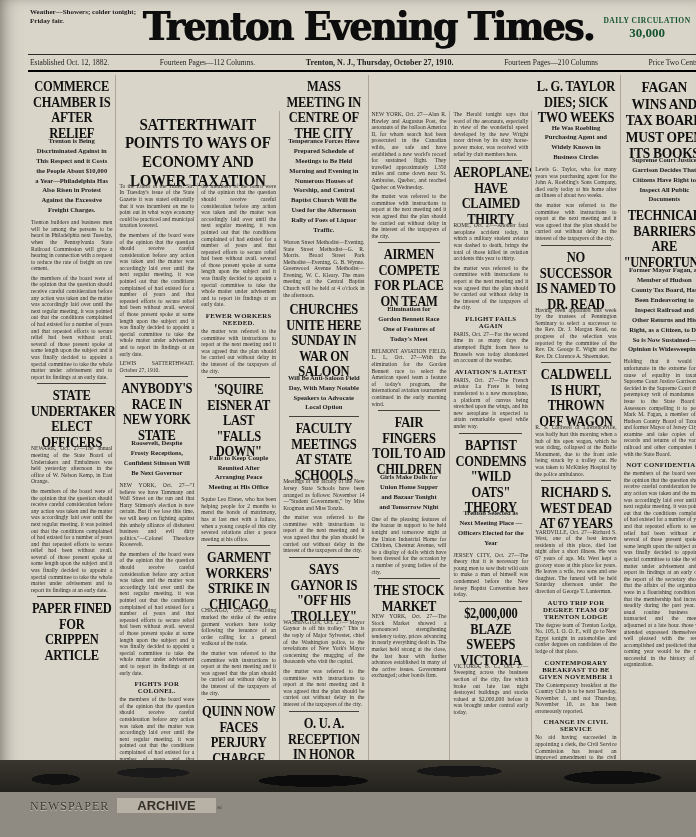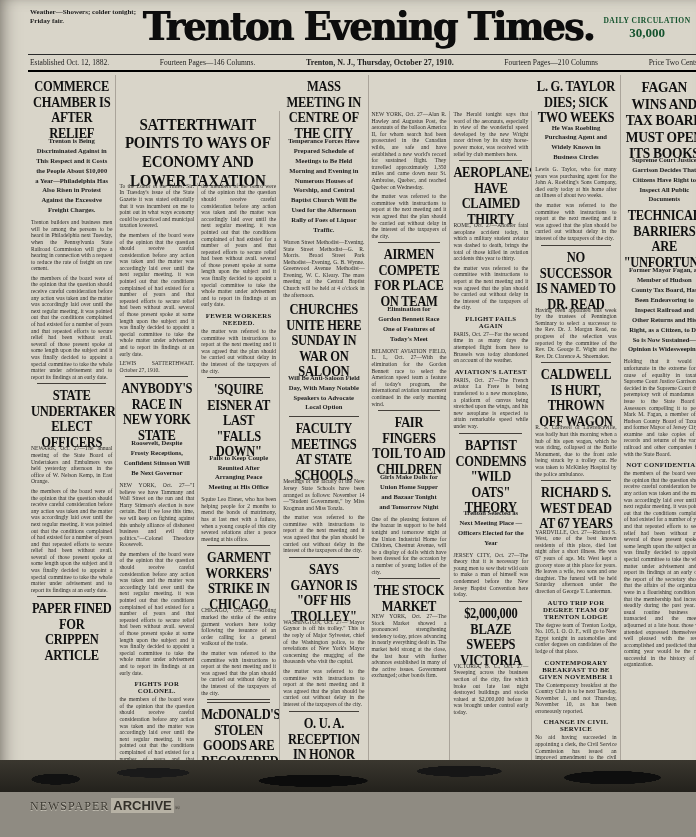--- a/index.html
+++ b/index.html
@@ -40,40 +40,40 @@
   .blotch{position:absolute;left:0;top:760px;width:696px;height:32px;
     background:
       radial-gradient(ellipse 40px 9px at 8% 60%, #111 0 60%, transparent 61%),
       radial-gradient(ellipse 60px 8px at 22% 40%, #1a1a1a 0 60%, transparent 61%),
       radial-gradient(ellipse 90px 10px at 45% 65%, #0c0c0c 0 60%, transparent 61%),
       radial-gradient(ellipse 70px 9px at 66% 35%, #161616 0 60%, transparent 61%),
       radial-gradient(ellipse 80px 11px at 88% 55%, #0e0e0e 0 60%, transparent 61%),
       linear-gradient(#3a372f,#23211c);}
   .wm{position:absolute;left:10px;top:798px;color:#efede6;display:flex;align-items:baseline;}
   .wm .np{font-family:"Liberation Serif",serif;font-size:12px;letter-spacing:1px;color:#3b3831;text-shadow:0 1px 0 #c9c5b9;margin-left:20px;}
-  .wm .ar{font-family:"Liberation Sans",sans-serif;font-weight:bold;font-size:13px;color:#34312b;background:#b7b2a5;padding:0 2px;margin-left:2px;}
+  .wm .ar{font-family:"Liberation Sans",sans-serif;font-weight:bold;font-size:13px;color:#34312b;background:#b7b2a5;padding:0 20px;margin-left:8px;}
   .wm .rg{font-size:7px;color:#34312b;margin-left:1px;}
 </style>
 </head>
 <body>
 
 <div class="scan">
 
   <div class="mast">
     <div class="ear-left">Weather—Showers; colder tonight; Friday fair.</div>
     <div class="title">Trenton Evening Times.</div>
     <div class="ear-right">
       <div class="lbl">DAILY CIRCULATION</div>
       <div class="val">30,000</div>
     </div>
   </div>
 
   <div class="folio">
     <span>Established Oct. 12, 1882.</span>
-    <span>Fourteen Pages—146 Columns.</span>
+    <span>Fourteen Pages—112 Columns.</span>
     <span class="mid">Trenton, N. J., Thursday, October 27, 1910.</span>
     <span>Fourteen Pages—210 Columns</span>
     <span>Price Two Cents</span>
   </div>
 
   <div class="cols">
 
     <div class="col">
       <div>
         <h1 class="head">COMMERCE CHAMBER IS AFTER RELIEF</h1>
@@ -125,20 +125,24 @@
             <p class="deck">Fails to Keep Couple Reunited After Arranging Peace Meeting at His Office</p>
             <p class="body">Squire Leo Eisner, who has been helping people for 2 months to mend the bonds of matrimony, has at last met with a failure, when a young couple of this city severed relations after a peace meeting at his office.</p>
           </div>
           <div class="rule"></div>
           <div>
             <h1 class="head">GARMENT WORKERS' STRIKE IN CHICAGO</h1>
             <p class="body">CHICAGO, Oct. 27—Rioting marked the strike of the entire garment workers here today following the issuance of an order calling for a general walkout of the trade.</p>
             <p class="body">the matter was referred to the committee with instructions to report at the next meeting and it was agreed that the plan should be carried out without delay in the interest of the taxpayers of the city.</p>
           </div>
           <div class="rule"></div>
+          <div>
+            <h1 class="head">QUINN NOW FACES PERJURY CHARGE</h1>
+            <p class="body">Thomas Quinn of Penn's Neck, N. J., was held in $500 bail this morning for his appearance at a hearing on a charge of perjury preferred against him.</p>
+          </div>
           <div class="rule"></div>
           <div>
             <h1 class="head">McDONALD'S STOLEN GOODS ARE RECOVERED</h1>
 
           </div>
         </div>
       </div>
     </div>
 
     <div class="col">

